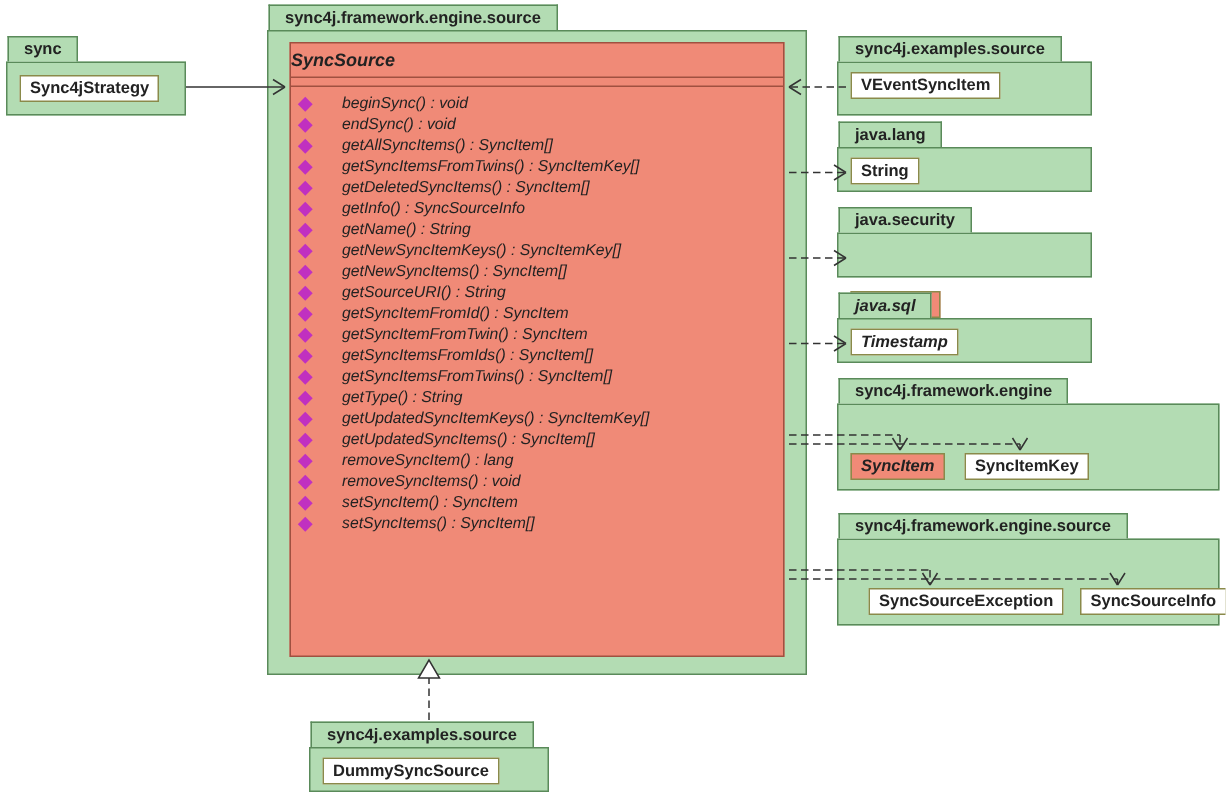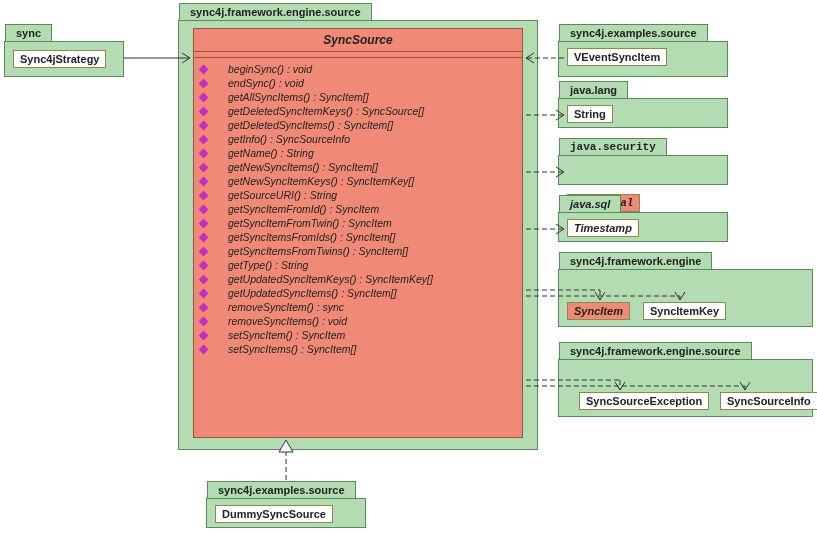--- a/index.html
+++ b/index.html
@@ -2,21 +2,21 @@
 <html><head>
 <meta charset="utf-8">
 <style>
 *{box-sizing:border-box;margin:0;padding:0}
 body{font-family:Arial,Helvetica,sans-serif;font-size:11px;background:#fff;width:817px;height:534px;position:relative;overflow:hidden}
 .pkg{position:absolute;background:#b3dcb3;border:1px solid #5a8a5a}
 .pkg-tab{position:absolute;top:-18px;left:0;background:#b3dcb3;border:1px solid #5a8a5a;border-bottom:none;padding:2px 10px;font-size:11px;font-weight:bold;color:#222;height:17px;display:flex;align-items:center}
 .cls{position:absolute;background:#ffffff;border:1px solid #8a8a4a;padding:2px 6px;font-size:11px;color:#222;white-space:nowrap;font-weight:bold}
 .cls.em{background:#f08a77;font-style:italic}
 .main-class{position:absolute;left:193px;top:28px;width:330px;height:410px;background:#f08a77;border:1px solid #a05040}
-.main-title{text-align:center;font-weight:bold;font-style:italic;padding:4px 0;border-bottom:1px solid #a05040;color:#222;font-size:12px}
+.main-title{text-align:left;font-weight:bold;font-style:italic;padding:4px 0;border-bottom:1px solid #a05040;color:#222;font-size:12px}
 .main-sep{height:6px;border-bottom:1px solid #a05040}
 .methods{padding:4px 6px}
 .methods div{font-size:10.5px;color:#222;font-style:italic;padding:1px 0;display:flex;align-items:center;gap:21px}
 .dia{display:inline-block;width:7px;height:7px;background:#c030c0;transform:rotate(45deg);flex-shrink:0}
 svg{position:absolute;left:0;top:0;width:817px;height:534px;pointer-events:none}
 .dash{stroke:#333;stroke-width:1;stroke-dasharray:5 3;fill:none}
 .solid{stroke:#333;stroke-width:1;fill:none}
 .arrow-open{stroke:#333;stroke-width:1;fill:none}
 .arrow-tri{stroke:#333;stroke-width:1;fill:#fff}
 </style>
@@ -38,41 +38,41 @@
       <div>
         <span class="dia"></span>
         <span>endSync() : void</span>
       </div>
       <div>
         <span class="dia"></span>
         <span>getAllSyncItems() : SyncItem[]</span>
       </div>
       <div>
         <span class="dia"></span>
-        <span>getDeletedSyncItemKeys() : SyncSource[]</span>
+        <span>getSyncItemsFromTwins() : SyncItemKey[]</span>
       </div>
       <div>
         <span class="dia"></span>
         <span>getDeletedSyncItems() : SyncItem[]</span>
       </div>
       <div>
         <span class="dia"></span>
         <span>getInfo() : SyncSourceInfo</span>
       </div>
       <div>
         <span class="dia"></span>
         <span>getName() : String</span>
       </div>
       <div>
         <span class="dia"></span>
-        <span>getNewSyncItems() : SyncItem[]</span>
+        <span>getNewSyncItemKeys() : SyncItemKey[]</span>
       </div>
       <div>
         <span class="dia"></span>
-        <span>getNewSyncItemKeys() : SyncItemKey[]</span>
+        <span>getNewSyncItems() : SyncItem[]</span>
       </div>
       <div>
         <span class="dia"></span>
         <span>getSourceURI() : String</span>
       </div>
       <div>
         <span class="dia"></span>
         <span>getSyncItemFromId() : SyncItem</span>
       </div>
       <div>
@@ -94,21 +94,21 @@
       <div>
         <span class="dia"></span>
         <span>getUpdatedSyncItemKeys() : SyncItemKey[]</span>
       </div>
       <div>
         <span class="dia"></span>
         <span>getUpdatedSyncItems() : SyncItem[]</span>
       </div>
       <div>
         <span class="dia"></span>
-        <span>removeSyncItem() : sync</span>
+        <span>removeSyncItem() : lang</span>
       </div>
       <div>
         <span class="dia"></span>
         <span>removeSyncItems() : void</span>
       </div>
       <div>
         <span class="dia"></span>
         <span>setSyncItem() : SyncItem</span>
       </div>
       <div>
@@ -130,21 +130,21 @@
 
 <div id="right">
     <div class="pkg" style="left: 558px; top: 41px; width: 170px; height: 36px;">
       <div class="pkg-tab">sync4j.examples.source</div>
       <div class="cls" style="left: 8px; top: 6px;">VEventSyncItem</div>
     </div>
     <div class="pkg" style="left: 558px; top: 98px; width: 170px; height: 30px; padding-left: 43px;">
       <div class="pkg-tab">java.lang</div>
       <div class="cls" style="left: 8px; top: 6px;">String</div>
     </div>
-    <div class="pkg" style="left: 558px; top: 155px; width: 170px; height: 30px; font-family: Liberation Mono, monospace;">
+    <div class="pkg" style="left: 558px; top: 155px; width: 170px; height: 30px;">
       <div class="pkg-tab">java.security</div>
       <div class="cls em" style="left: 8px; top: 6px; margin-top: 32px;">Principal</div>
     </div>
     <div class="pkg" style="left: 558px; top: 212px; width: 170px; height: 30px; font-style: italic;">
       <div class="pkg-tab">java.sql</div>
       <div class="cls" style="left: 8px; top: 6px;">Timestamp</div>
     </div>
     <div class="pkg" style="left: 558px; top: 269px; width: 255px; height: 58px;">
       <div class="pkg-tab">sync4j.framework.engine</div>
       <div class="cls em" style="left: 8px; top: 32px;">SyncItem</div>

